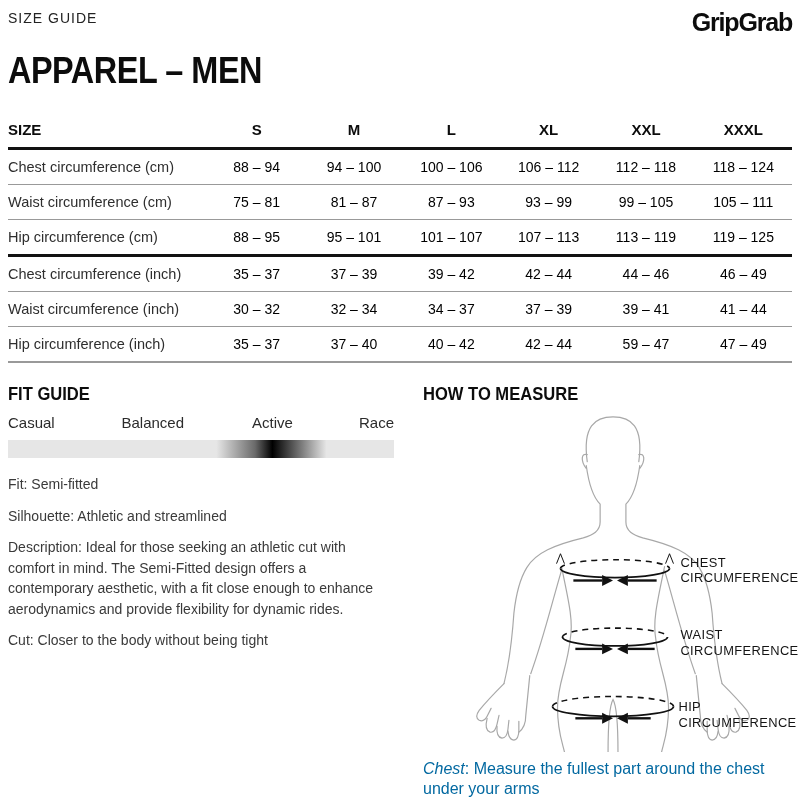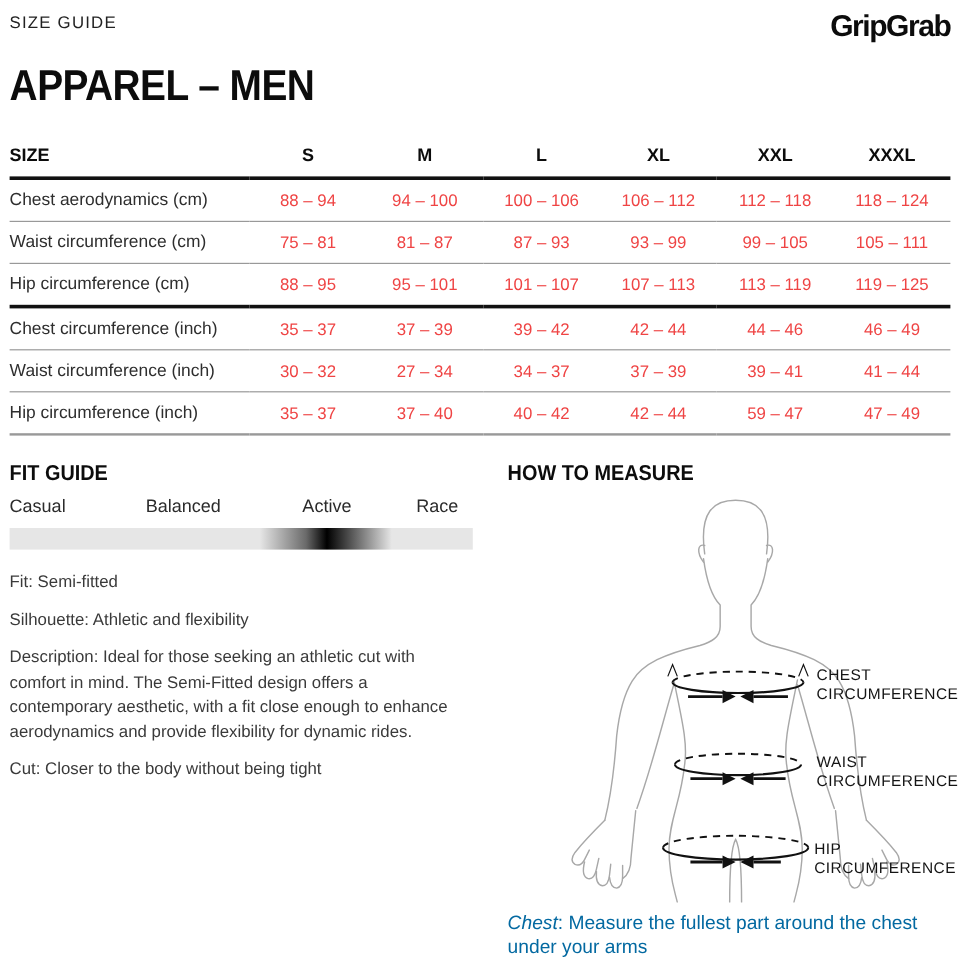--- a/index.html
+++ b/index.html
@@ -15,39 +15,39 @@
   
   .page-title { display:inline-block; font-size:36px; font-weight:800; letter-spacing:-0.5px;
     color:#0c0c0c; margin-top:8px; transform:scaleX(0.9); transform-origin:0 50%; white-space:nowrap; }
 
   
   table.size-table { width:784px; border-collapse:collapse; margin-top:20px; table-layout:fixed; }
   .size-table th, .size-table td { padding:9px 0; }
   .size-table th { font-size:15px; font-weight:700; color:#0c0c0c; border-bottom:3px solid #111;margin-left:26px; }
   .size-table th.row-head, .size-table td.row-head { text-align:left; width:200px; }
   .size-table th:not(.row-head), .size-table td:not(.row-head) { text-align:center; }
-  .size-table td { font-size:14px; color:#ef4444; border-bottom:1px solid #999; }
+  .size-table td { font-size:14px; color:#000000; border-bottom:1px solid #999; }
   .size-table td.row-head { font-size:14.5px; color:#2e2e2e; }
   .size-table tr.section-end td { border-bottom:3px solid #111; }
   .size-table tr.table-end td { border-bottom:2px solid #999; }
 
   
   .columns { display:flex; margin-top:21px; }
   .col-left { width:386px; flex:none; }
   .col-right { width:385px; flex:none; margin-left:29px; }
   .section-heading { display:inline-block; font-size:18px; font-weight:800; letter-spacing:0;
     color:#0c0c0c; transform:scaleX(0.92); transform-origin:0 50%; white-space:nowrap; }
 
   
   .fit-scale-labels { position:relative; height:16px; margin-top:9px; font-size:15px; color:#2b2b2b; }
   .fit-scale-labels .lbl { position:absolute; top:0; white-space:nowrap; }
   .lbl-casual { left:0; }
   .lbl-balanced { left:37.5%; transform:translateX(-50%); }
   .lbl-active { left:68.5%; transform:translateX(-50%);text-align:right; }
-  .lbl-race { right:12px;text-align:right; }
+  .lbl-race { right:0;text-align:right; }
   .fit-scale-bar { margin-top:10px; height:18px; width:386px;
     background:linear-gradient(to right, #e6e6e6 0%, #e6e6e6 54%, #6a6a6a 64%, #000000 68.5%, #5a5a5a 74%, #e6e6e6 82.5%, #e6e6e6 100%); }
 
   
   .fit-details { margin-top:16px; }
   .fit-detail { font-size:14px; line-height:20.5px; color:#3a3a3a; margin-bottom:11px; max-width:382px; }
   .fit-detail .term { color:#3a3a3a; }
 
   
   .figure-wrap { margin-top:5px; }
@@ -79,21 +79,21 @@
         <th>S</th>
         <th>M</th>
         <th>L</th>
         <th>XL</th>
         <th>XXL</th>
         <th>XXXL</th>
       </tr>
     </thead>
     <tbody>
       <tr>
-        <td class="row-head">Chest aerodynamics (cm)</td>
+        <td class="row-head">Chest circumference (cm)</td>
         <td>88 – 94</td>
         <td>94 – 100</td>
         <td>100 – 106</td>
         <td>106 – 112</td>
         <td>112 – 118</td>
         <td>118 – 124</td>
       </tr>
       <tr>
         <td class="row-head">Waist circumference (cm)</td>
         <td>75 – 81</td>
@@ -117,21 +117,21 @@
         <td>35 – 37</td>
         <td>37 – 39</td>
         <td>39 – 42</td>
         <td>42 – 44</td>
         <td>44 – 46</td>
         <td>46 – 49</td>
       </tr>
       <tr>
         <td class="row-head">Waist circumference (inch)</td>
         <td>30 – 32</td>
-        <td>27 – 34</td>
+        <td>32 – 34</td>
         <td>34 – 37</td>
         <td>37 – 39</td>
         <td>39 – 41</td>
         <td>41 – 44</td>
       </tr>
       <tr class="table-end">
         <td class="row-head">Hip circumference (inch)</td>
         <td>35 – 37</td>
         <td>37 – 40</td>
         <td>40 – 42</td>
@@ -150,21 +150,21 @@
       <div class="fit-scale-labels">
         <span class="lbl lbl-casual">Casual</span>
         <span class="lbl lbl-balanced">Balanced</span>
         <span class="lbl lbl-active">Active</span>
         <span class="lbl lbl-race">Race</span>
       </div>
       <div class="fit-scale-bar"></div>
 
       <div class="fit-details">
         <p class="fit-detail"><span class="term">Fit</span>: <span>Semi-fitted</span></p>
-        <p class="fit-detail"><span class="term">Silhouette</span>: <span>Athletic and flexibility</span></p>
+        <p class="fit-detail"><span class="term">Silhouette</span>: <span>Athletic and streamlined</span></p>
         <p class="fit-detail"><span class="term">Description</span>: <span>Ideal for those seeking an athletic cut with comfort in mind. The Semi-Fitted design offers a contemporary aesthetic, with a fit close enough to enhance aerodynamics and provide flexibility for dynamic rides.</span></p>
         <p class="fit-detail"><span class="term">Cut</span>: <span>Closer to the body without being tight</span></p>
       </div>
     </div>
 
     <div class="col-right">
       <h2 class="section-heading">HOW TO MEASURE</h2>
 
       <div class="figure-wrap">
         <svg width="385" height="342" viewBox="0 0 385 345">

